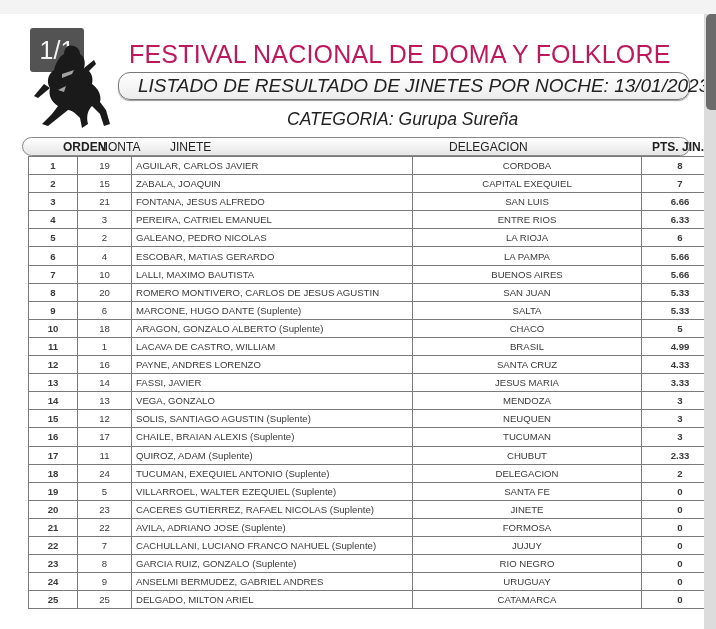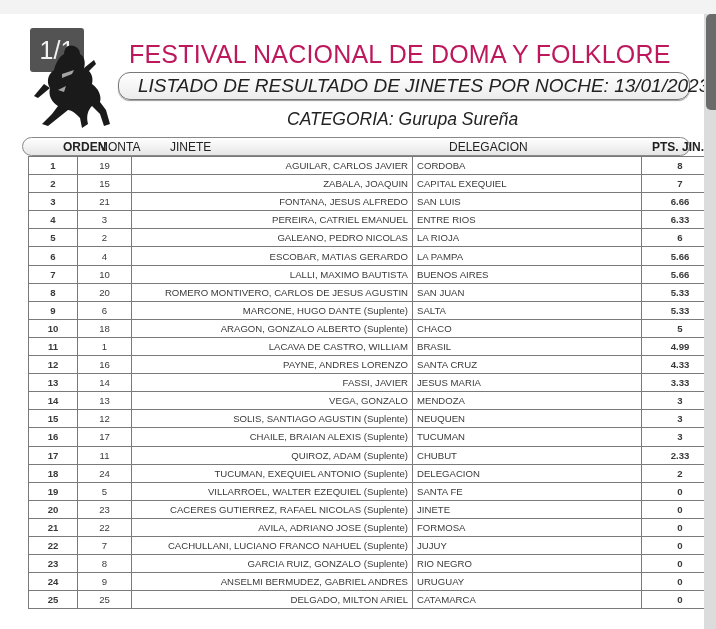--- a/index.html
+++ b/index.html
@@ -21,22 +21,22 @@
   .thead-pill { position: absolute; left: 22px; top: 137px; width: 668px; height: 19px; border: 1.5px solid #888;
     border-radius: 10px; background: linear-gradient(#ffffff, #e6e6e6); }
   .th { position: absolute; top: 140px; font-size: 12px; color: #222; white-space: nowrap; margin-left: 32px; }
   .th.bold { font-weight: bold; }
 
   table.results { position: absolute; left: 28px; top: 156px; border-collapse: collapse; table-layout: fixed; width: 658px; }
   table.results td { border: 1px solid #7a7a7a; height: 18.1px; font-size: 9.6px; color: #3a3a3a; padding: 0 4px;
     white-space: nowrap; overflow: hidden; line-height: 17px; }
   td.c-orden { width: 49px; text-align: center; font-weight: bold; color: #222; }
   td.c-monta { width: 54px; text-align: center; }
-  td.c-jinete { width: 281px; text-align: right; }
-  td.c-deleg { width: 229px; }
+  td.c-jinete { width: 281px; }
+  td.c-deleg { width: 229px; text-align: center; }
   td.c-pts { width: 77px; text-align: center; font-weight: bold; color: #222; }
 
   .scrollbar { position: absolute; left: 704px; top: 14px; width: 12px; height: 615px; background: #dcdcdc; }
   .scroll-thumb { position: absolute; left: 706px; top: 14px; width: 10px; height: 96px; background: #6b6b6b; border-radius: 5px 0 0 5px; }
 </style>
 </head>
 <body>
 
 <div class="topband"></div>
 

